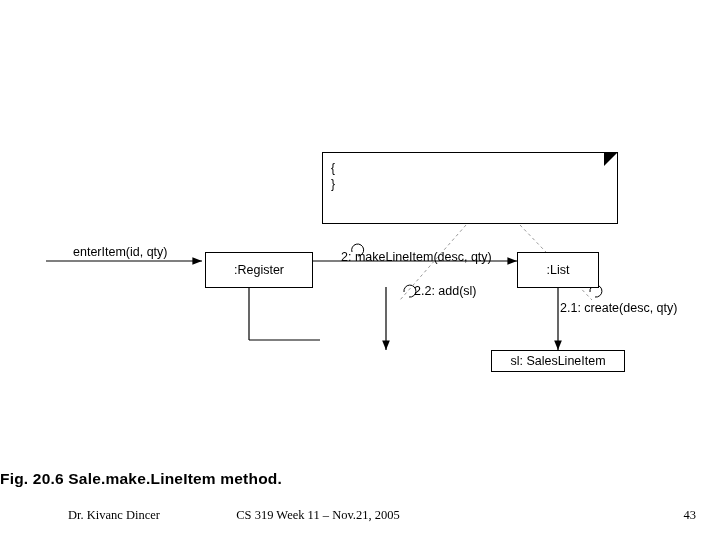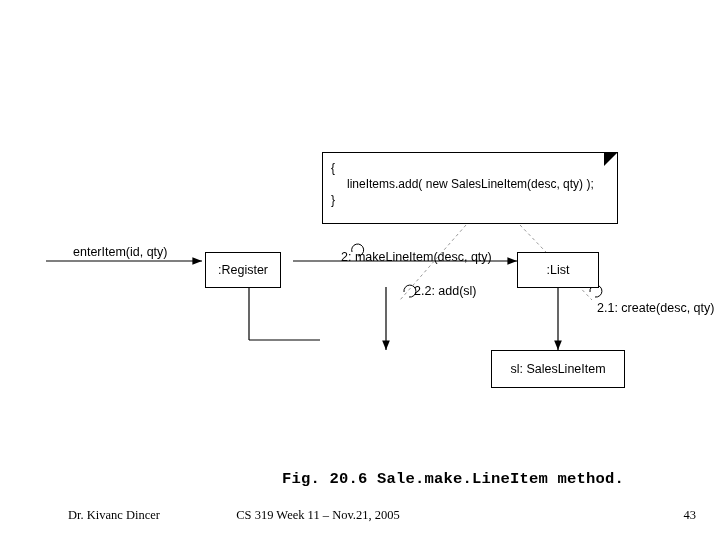--- a/index.html
+++ b/index.html
@@ -73,22 +73,22 @@
     font-size: 12.5px;
     color: #000000;
     white-space: nowrap;
   }
   
   .caption {
     position: absolute;
     left: 0;
     top: 470px;
     width: 624px;
-    text-align: right;
-    font-family: Liberation Mono, monospace;
+    text-align: left;
+    font-family: Liberation Sans, sans-serif;
     font-size: 15.5px;
     font-weight: bold;
     color: #000000;
     letter-spacing: 0.2px;
   }
   .footer {
     position: absolute;
     left: 16px;
     top: 508px;
     width: 720px;
@@ -129,43 +129,42 @@
       <line x1="249" y1="287" x2="249" y2="340" stroke="#000000" stroke-width="1.2"></line>
       <line x1="249" y1="340" x2="320" y2="340" stroke="#000000" stroke-width="1.2"></line>
       <path d="M404,292 a6,6 0 1,1 5,5" fill="none" stroke="#000000" stroke-width="1"></path>
 
       <line x1="466" y1="225" x2="400" y2="300" stroke="#999999" stroke-width="1" stroke-dasharray="3,3"></line>
       <line x1="520" y1="225" x2="592" y2="300" stroke="#999999" stroke-width="1" stroke-dasharray="3,3"></line>
     </svg>
 
     <div class="note" style="left:322px; top:152px; width:296px; height:72px;">
       <div>{</div>
-      <div class="ln2">lineItems.add( new SalesLineItem(desc, qty) );</div>
       <div>}</div>
     </div>
     <div class="note-corner" style="left:604px; top:152px;"></div>
 
-    <div class="box" style="left:205px; top:252px; width:76px; height:36px;justify-content:center;">
+    <div class="box" style="left:205px; top:252px; width:108px; height:36px;justify-content:center;">
       <span>:Register</span>
     </div>
 
     <div class="box" style="left:517px; top:252px; width:82px; height:36px;">
       <span>:List</span>
     </div>
 
 
-    <div class="box" style="left:491px; top:350px; width:134px; height:38px;">
+    <div class="box" style="left:491px; top:350px; width:134px; height:22px;">
       <span>sl: SalesLineItem</span>
     </div>
 
     <div class="lbl" style="left:73px; top:245px;">enterItem(id, qty)</div>
 
     <div class="lbl" style="left:317px; top:250px;margin-left:24px;">2: makeLineItem(desc, qty)</div>
 
-    <div class="lbl" style="left:560px; top:301px;padding-left:37px;">2.1: create(desc, qty)</div>
+    <div class="lbl" style="left:560px; top:301px;">2.1: create(desc, qty)</div>
 
     <div class="lbl" style="left:414px; top:284px;">2.2: add(sl)</div>
 
   </div>
 
   <div class="caption">Fig. 20.6  Sale.make.LineItem method.</div>
 
   <div class="footer">
     <span class="fl">Dr. Kivanc Dincer</span>
     <span class="fc">CS 319 Week 11 – Nov.21, 2005</span>

